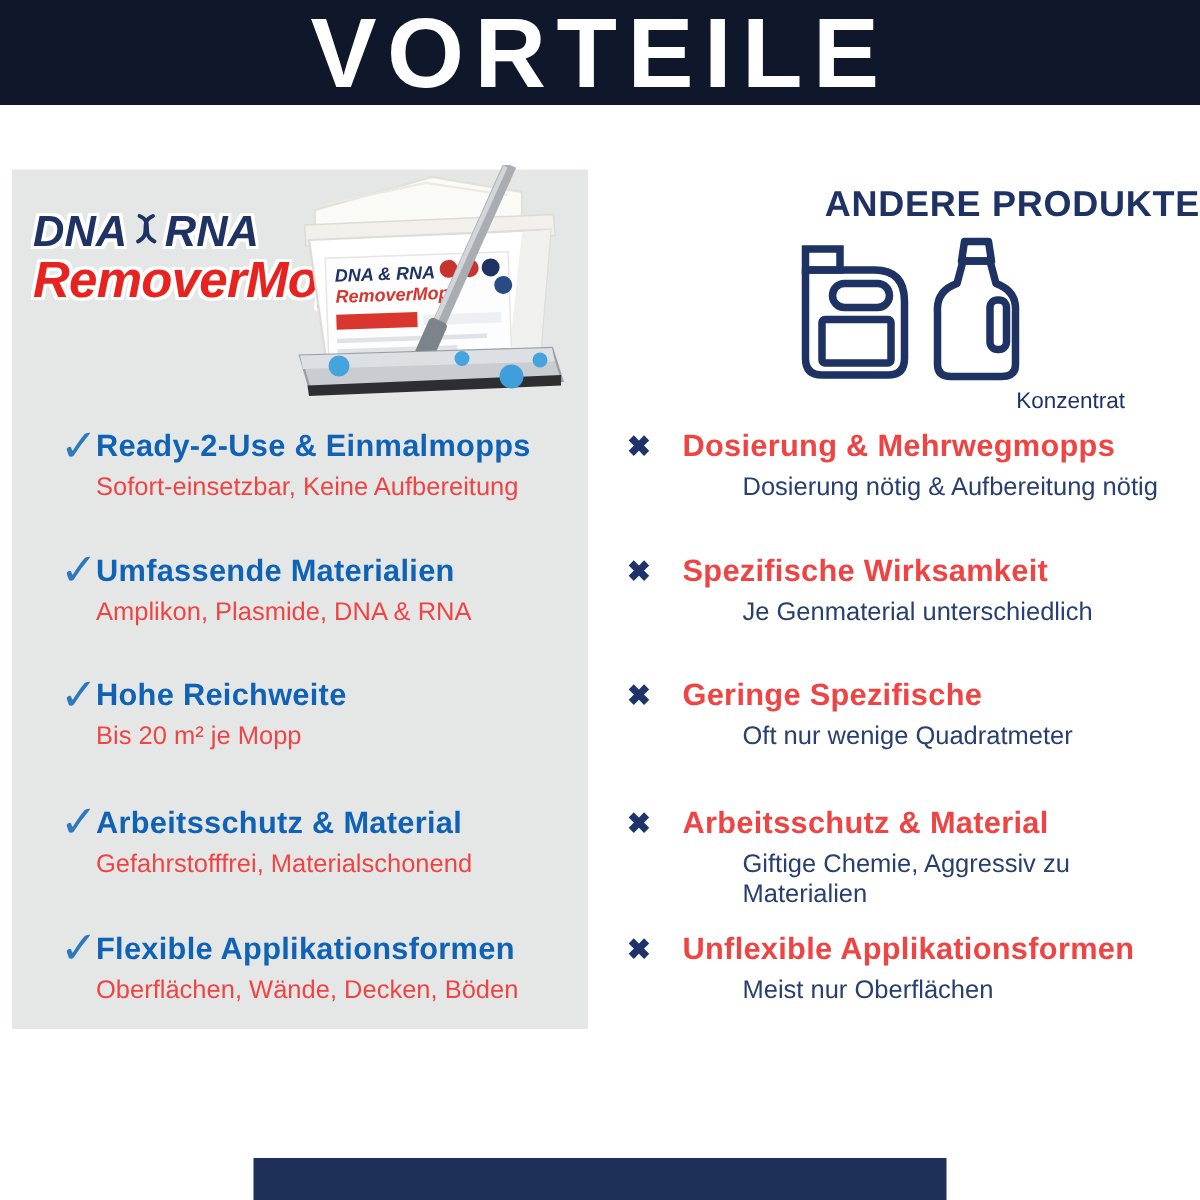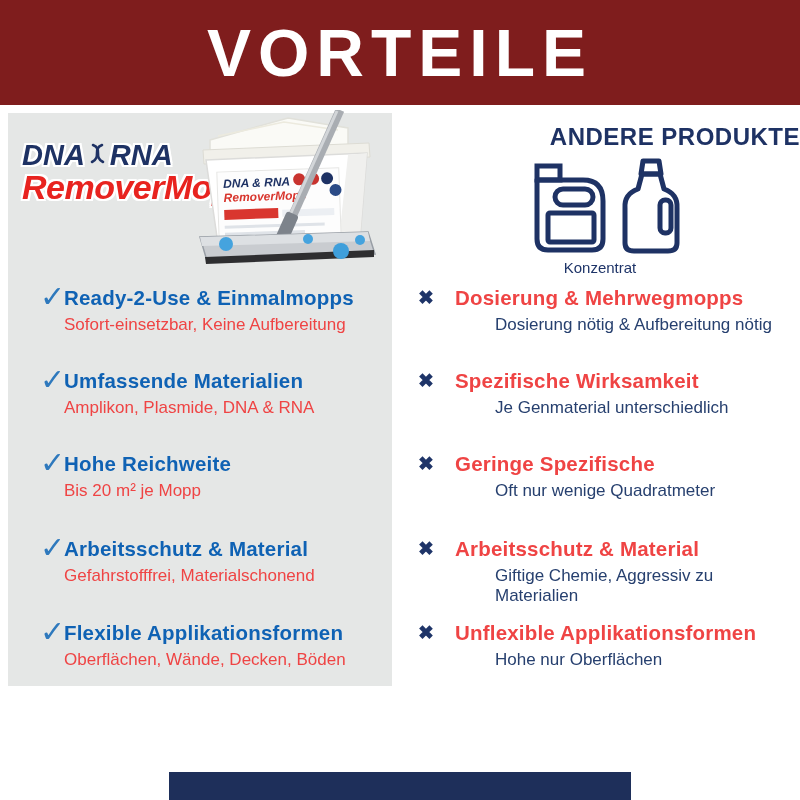--- a/index.html
+++ b/index.html
@@ -2,22 +2,22 @@
 <html><head>
 <meta charset="utf-8">
 <style>
   html,body { margin:0; padding:0; }
   body {
     width:800px; height:800px; position:relative; overflow:hidden;
     background:#ffffff; font-family:"Liberation Sans", sans-serif;
   }
   
   .banner {
-    position:absolute; left:0; top:0; width:800px; height:105px;
-    background:#7f1d1d; display:flex; align-items:center; justify-content:center;
+    position:absolute; left:0; top:0; width:800px; height:70px;
+    background:#0f172a; display:flex; align-items:center; justify-content:center;
   }
   .banner .title {
     color:#ffffff; font-size:66px; font-weight:bold; letter-spacing:7px; line-height:1;
   }
   
   .left-panel {
     position:absolute; left:8px; top:113px; width:384px; height:573px;
     background:#e5e7e6;
   }
   .logo { position:absolute; left:22px; top:140px; font-style:italic; font-weight:bold; line-height:1.04;
@@ -43,21 +43,21 @@
   .top-1 { top:286px; } .top-2 { top:369px; } .top-3 { top:452px; } .top-4 { top:537px; } .top-5 { top:621px; }
   
   .right-heading {
     position:absolute; left:400px; top:123px; width:400px; text-align:right;
     color:#1e3264; font-size:24px; font-weight:bold; letter-spacing:0.5px;
   }
   .other-icons { position:absolute; left:520px; top:158px; width:170px; height:100px; }
   .icon-canister { position:absolute; left:7px; top:5px; }
   .icon-bottle { position:absolute; left:100px; top:0px; }
   .icons-caption {
-    position:absolute; left:450px; top:259px; width:300px; text-align:center;
+    position:absolute; left:450px; top:259px; width:300px; text-align:right;
     color:#1e3468; font-size:15px;
   }
   
   .footer-bar {
     position:absolute; left:169px; top:772px; width:462px; height:28px; background:#1e2f5a;
   }
 </style>
 </head>
 <body>
 
@@ -205,17 +205,17 @@
   <span class="mark">✖</span>
   <div class="txt">
     <div class="t">Arbeitsschutz &amp; Material</div>
     <div class="s">Giftige Chemie, Aggressiv zu Materialien</div>
   </div>
 </div>
 <div class="item cross-item top-5">
   <span class="mark">✖</span>
   <div class="txt">
     <div class="t">Unflexible Applikationsformen</div>
-    <div class="s">Hohe nur Oberflächen</div>
+    <div class="s">Meist nur Oberflächen</div>
   </div>
 </div>
 
 <div class="footer-bar"></div>
 
 </body></html>

